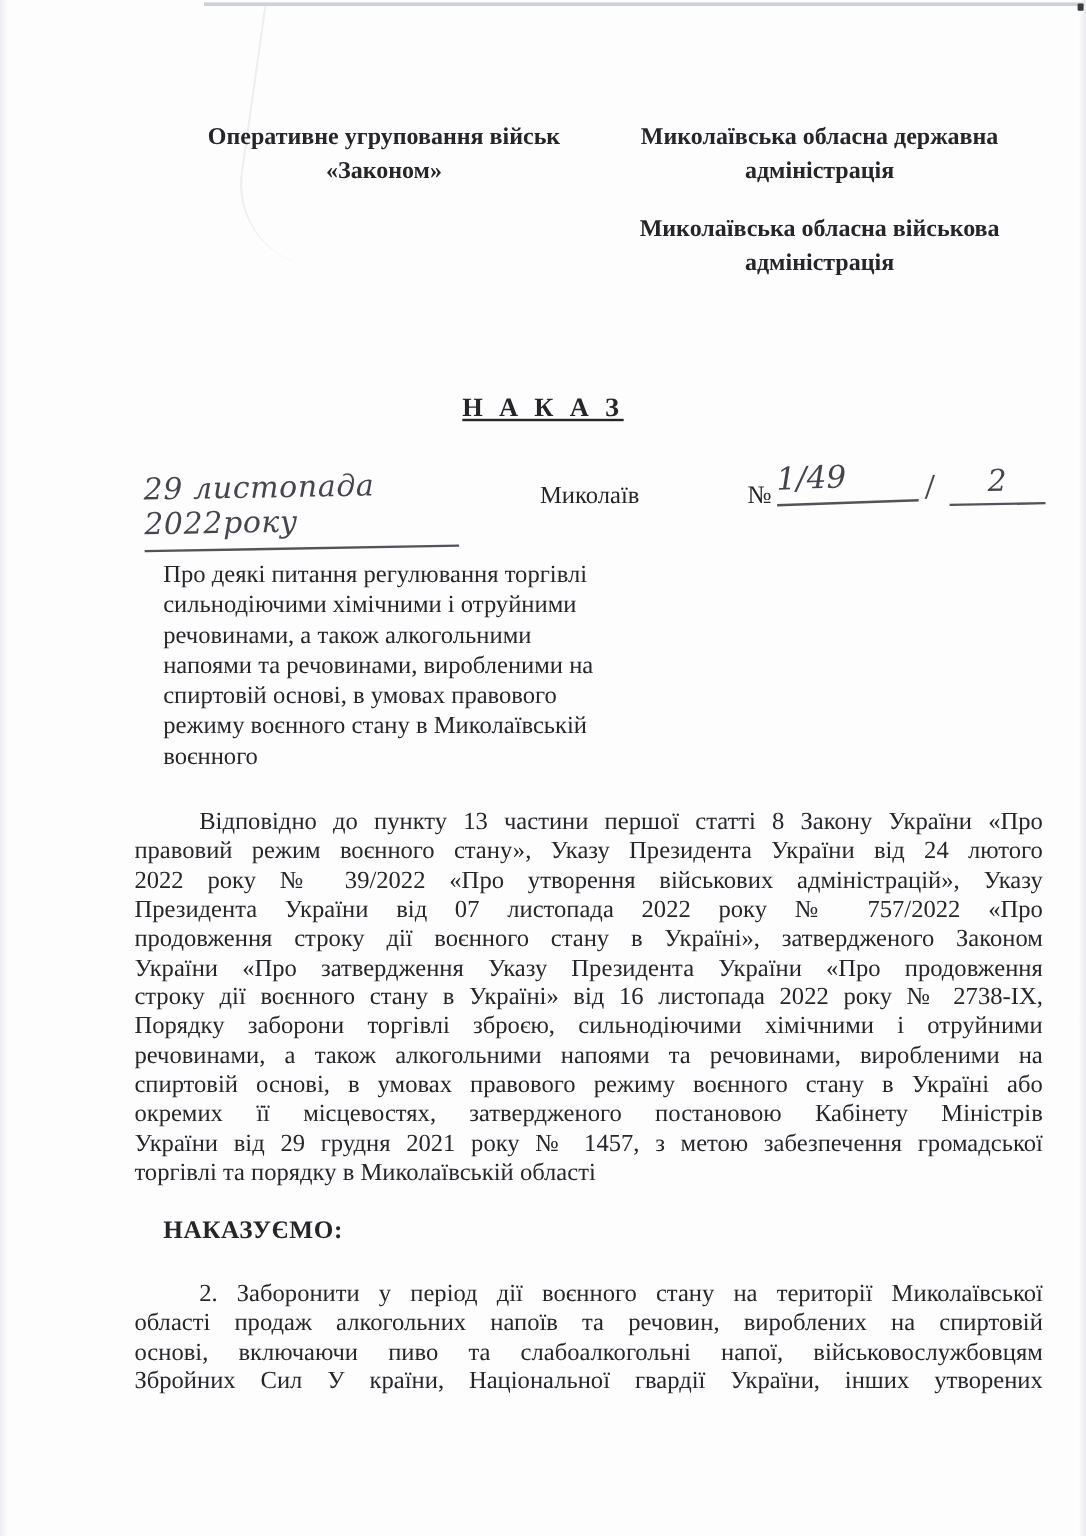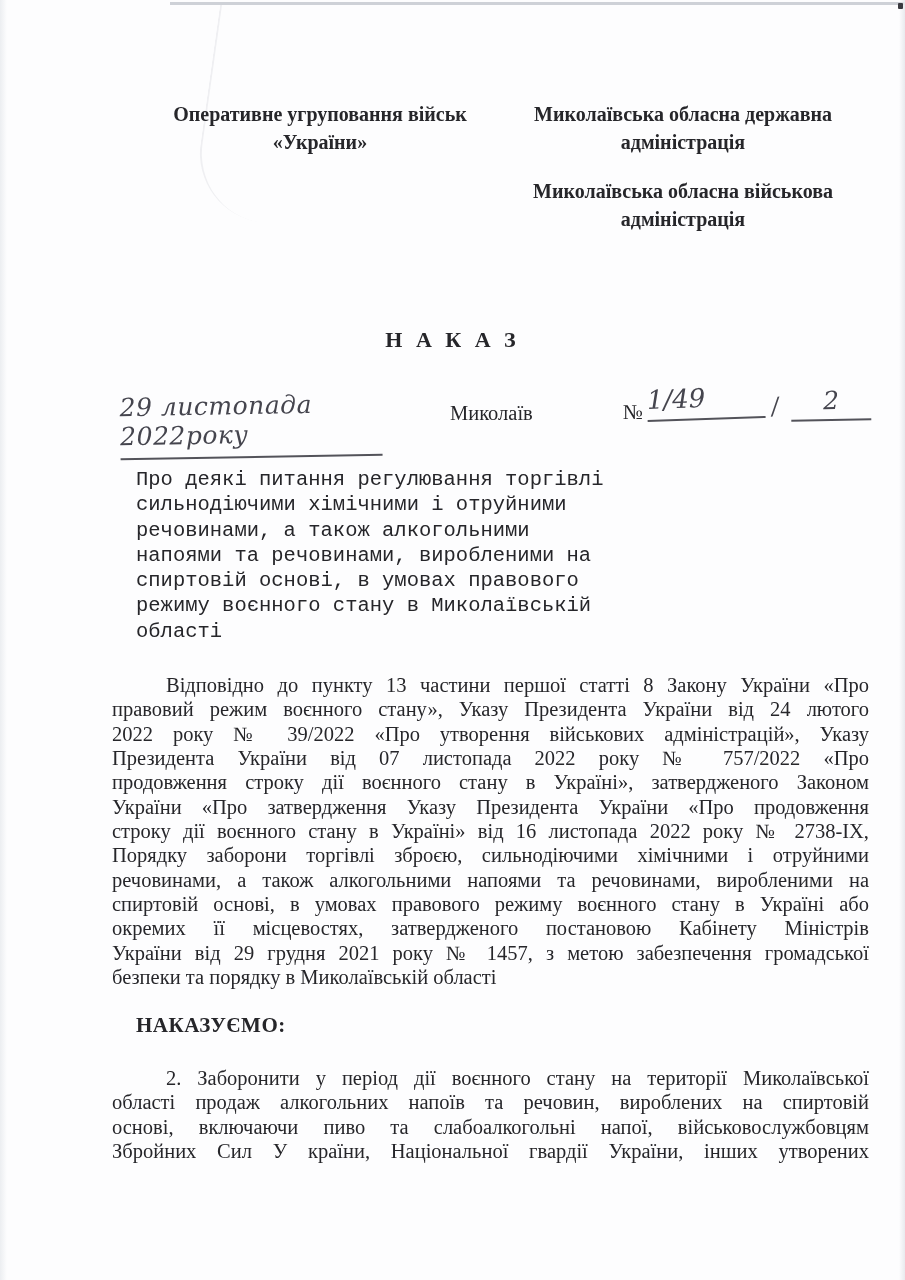--- a/index.html
+++ b/index.html
@@ -20,35 +20,35 @@
 
   .abs{position:absolute;}
 
   
   .org{font-weight:bold;font-size:20px;line-height:27.5px;text-align:center;}
   .org-left{left:155px;top:101px;width:330px;}
   .org-right-1{left:498px;top:101px;width:370px;}
   .org-right-2{left:498px;top:178px;width:370px;}
 
   
-  .doc-title{left:0;right:0;top:327px;text-align:center;font-weight:bold;font-size:22px;letter-spacing:4px;}
+  .doc-title{left:0;right:0;top:327px;text-align:center;font-weight:bold;font-size:22px;letter-spacing:4px;text-decoration:underline;}
 
   
   .hw{font-family:"DejaVu Serif", serif;font-style:italic;color:var(--hw,#4a4a52);}
   .hw-date{left:120px;top:391px;width:262px;font-size:25px;letter-spacing:.5px;
     border-bottom:2px solid #53535a;padding-bottom:7px;transform:rotate(-1deg);text-align:left;}
   .city{left:450px;top:402px;font-size:20.5px;}
   .no-sign{left:623px;top:400px;font-size:21px;}
   .hw-num1{left:647px;top:383px;width:118px;font-size:26px;border-bottom:2px solid #53535a;padding-bottom:5px;transform:rotate(-2deg);}
   .hw-slash{left:771px;top:393px;font-size:23px;transform:rotate(-8deg);}
   .hw-num2{left:791px;top:386px;width:80px;font-size:25px;text-align:center;border-bottom:2px solid #53535a;padding-bottom:4px;transform:rotate(-1deg);}
 
   
   .subject{left:136px;top:467px;width:505px;font-size:20.5px;}
-  .subject .line{line-height:25.3px;font-family:Liberation Mono, monospace;}
+  .subject .line{line-height:25.3px;}
 
   
   .para{font-size:20.5px;}
   .para .line{line-height:24.35px;text-align:justify;text-align-last:justify;overflow:hidden;}
   .body-para{left:112px;top:673px;width:757px;}
   .body-para .line:first-child{text-indent:54px;}
   .body-para .line:last-child{text-align-last:left;}
   .item-para{left:112px;top:1066px;width:757px;}
   .item-para .line:first-child{text-indent:54px;}
 
@@ -60,21 +60,21 @@
 <div class="page">
 
   <div class="edge-top"></div>
   <div class="edge-right"></div>
   <div class="edge-left"></div>
   <div class="speck"></div>
   <div class="crease"></div>
 
   <div class="abs org org-left">
       <div class="line">Оперативне угруповання військ</div>
-      <div class="line">«України»</div>
+      <div class="line">«Законом»</div>
     </div>
 
   <div class="abs org org-right-1">
       <div class="line">Миколаївська обласна державна</div>
       <div class="line">адміністрація</div>
     </div>
 
   <div class="abs org org-right-2">
       <div class="line">Миколаївська обласна військова</div>
       <div class="line">адміністрація</div>
@@ -89,37 +89,37 @@
   <div class="abs hw hw-slash">/</div>
   <div class="abs hw hw-num2">2</div>
 
   <div class="abs subject">
       <div class="line">Про деякі питання регулювання торгівлі</div>
       <div class="line">сильнодіючими хімічними і отруйними</div>
       <div class="line">речовинами, а також алкогольними</div>
       <div class="line">напоями та речовинами, виробленими на</div>
       <div class="line">спиртовій основі, в умовах правового</div>
       <div class="line">режиму воєнного стану в Миколаївській</div>
-      <div class="line">області</div>
+      <div class="line">воєнного</div>
     </div>
 
   <div class="abs para body-para">
       <div class="line">Відповідно до пункту 13 частини першої статті 8 Закону України «Про</div>
       <div class="line">правовий режим воєнного стану», Указу Президента України від 24 лютого</div>
       <div class="line">2022 року № 39/2022 «Про утворення військових адміністрацій», Указу</div>
       <div class="line">Президента України від 07 листопада 2022 року № 757/2022 «Про</div>
       <div class="line">продовження строку дії воєнного стану в Україні», затвердженого Законом</div>
       <div class="line">України «Про затвердження Указу Президента України «Про продовження</div>
       <div class="line">строку дії воєнного стану в Україні» від 16 листопада 2022 року № 2738-IX,</div>
       <div class="line">Порядку заборони торгівлі зброєю, сильнодіючими хімічними і отруйними</div>
       <div class="line">речовинами, а також алкогольними напоями та речовинами, виробленими на</div>
       <div class="line">спиртовій основі, в умовах правового режиму воєнного стану в Україні або</div>
       <div class="line">окремих її місцевостях, затвердженого постановою Кабінету Міністрів</div>
       <div class="line">України від 29 грудня 2021 року № 1457, з метою забезпечення громадської</div>
-      <div class="line">безпеки та порядку в Миколаївській області</div>
+      <div class="line">торгівлі та порядку в Миколаївській області</div>
     </div>
 
   <div class="abs order-heading">НАКАЗУЄМО:</div>
 
   <div class="abs para item-para">
       <div class="line">2. Заборонити у період дії воєнного стану на території Миколаївської</div>
       <div class="line">області продаж алкогольних напоїв та речовин, вироблених на спиртовій</div>
       <div class="line">основі, включаючи пиво та слабоалкогольні напої, військовослужбовцям</div>
       <div class="line">Збройних Сил У країни, Національної гвардії України, інших утворених</div>
     </div>

